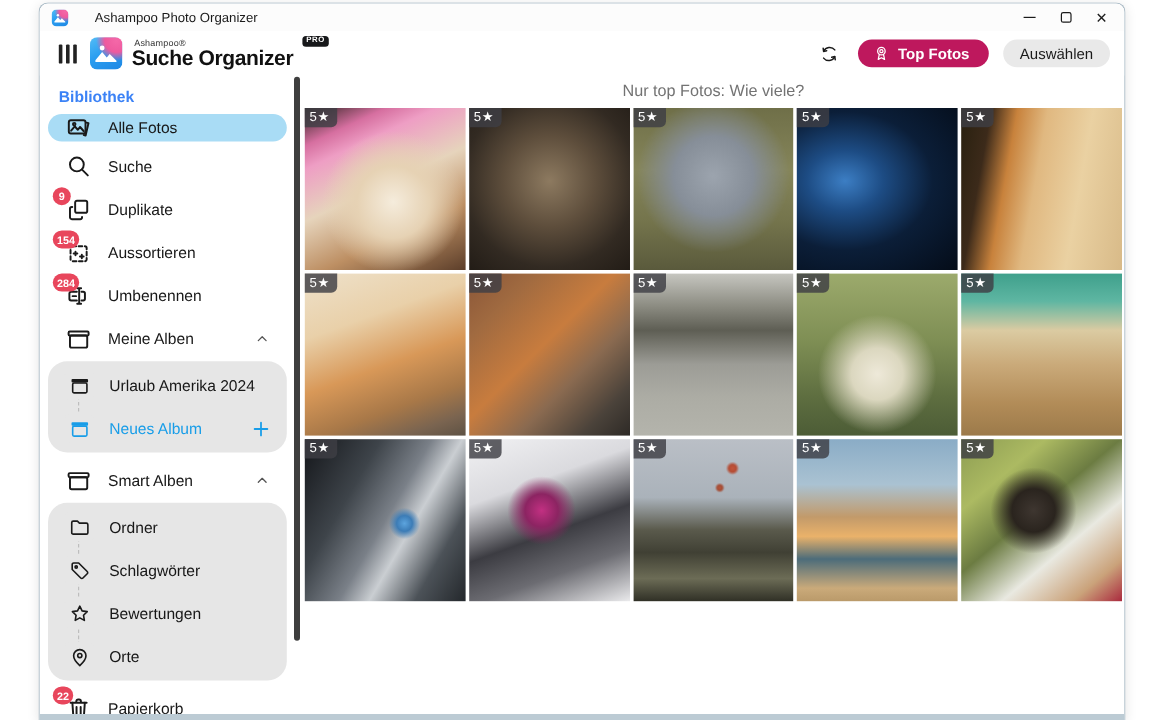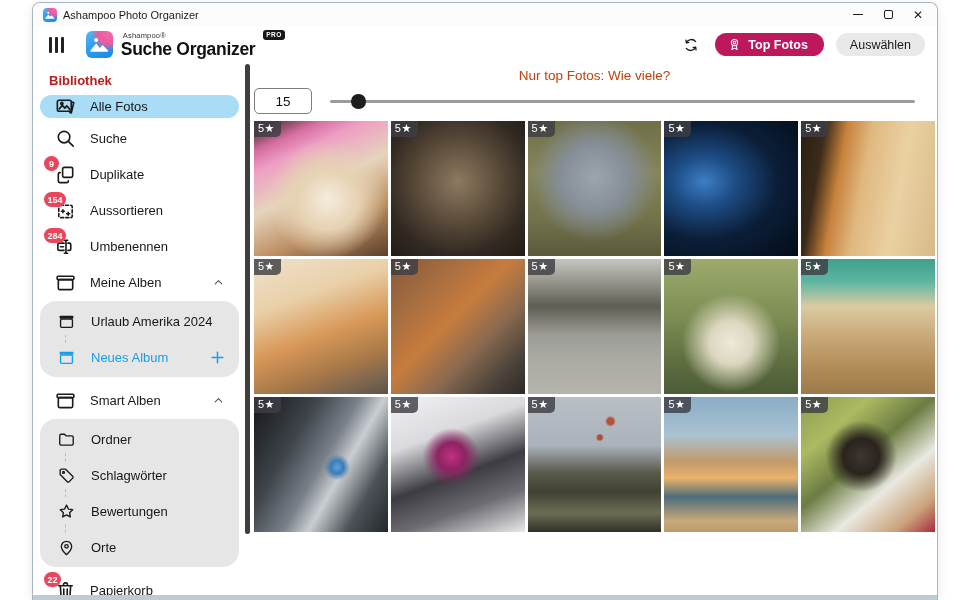--- a/index.html
+++ b/index.html
@@ -3,80 +3,80 @@
 <meta charset="utf-8">
 <style>
   * { box-sizing: border-box; margin: 0; padding: 0; }
   html,body { width:970px; height:600px; background:#fff; font-family:"Liberation Sans", sans-serif; overflow:hidden; }
   .stage { position:relative; width:970px; height:600px; background:#fff; }
 
   
   .window { position:absolute; left:32px; top:2px; width:906px; height:598px;
     background:#fff; border:1px solid #a4b6c2; border-bottom:none; border-radius:8px 8px 0 0;
     box-shadow:0 2px 10px rgba(0,0,0,.10); overflow:hidden; display:flex; flex-direction:column; }
-  .titlebar { height:23px; display:flex; align-items:center; padding:0 4px 0 10px; background:#fcfcfc; flex:0 0 auto; }
+  .titlebar { height:23px; display:flex; align-items:center; padding:0 4px 0 10px; background:#fcfcfc; flex:0 0 auto;gap:16px; }
   .titlebar .ttext { font-size:11px; color:#1b1b1b; margin-left:6px; font-weight:400; }
   .win-controls { margin-left:auto; display:flex; height:100%; }
   .win-btn { width:30px; height:100%; display:flex; align-items:center; justify-content:center; color:#1b1b1b; cursor:default; }
   .glyph-min { width:10px; height:0; border-top:1.2px solid #1b1b1b; }
   .glyph-max { width:9px; height:9px; border:1.2px solid #1b1b1b; border-radius:2px; }
   .glyph-close { font-size:12px; line-height:1; }
 
   
   .applogo { border-radius:6px; position:relative; overflow:hidden; flex:0 0 auto;
     background: radial-gradient(circle at 82% 10%, #f468a8 0%, #ee5a9e 30%, rgba(0,0,0,0) 52%),
                 linear-gradient(150deg,#53bdf7 0%,#2b9ef0 45%,#1d87e4 100%); }
   .applogo.small { width:14px; height:14px; border-radius:4px; }
   .applogo.big { width:27px; height:27px; }
   .applogo svg { position:absolute; inset:0; }
 
   
   .toolbar { height:37px; display:flex; align-items:center; padding:0 12px 0 14px; background:#fff; flex:0 0 auto; }
   .hamburger { display:flex; gap:3.5px; padding:4px 2px; cursor:pointer; }
   .hamburger i { display:block; width:2.6px; height:16px; background:#222; border-radius:1px; }
-  .brand { display:flex; align-items:flex-end; gap:8px; margin-left:20px; }
+  .brand { display:flex; align-items:flex-end; gap:8px; margin-left:9px; }
   .brand-text { line-height:1; position:relative; padding-right:30px; }
   .brand-small { font-size:7.5px; color:#333; letter-spacing:.2px; display:block; margin:0 0 1px 2px; }
   .brand-large { font-size:17.5px; font-weight:800; color:#111; letter-spacing:-.3px; }
   .pro-badge { position:absolute; right:0; top:-2px; background:#17181a; color:#fff; font-size:6.5px; font-weight:700;
     letter-spacing:.5px; padding:1.5px 3.5px; border-radius:3px; }
   .tb-right { margin-left:auto; display:flex; align-items:center; gap:12px; }
   .icon-btn { width:24px; height:24px; display:flex; align-items:center; justify-content:center; cursor:pointer; }
   .pill { height:23px; border-radius:12px; display:flex; align-items:center; justify-content:center;
     font-size:12.5px; cursor:pointer; padding:0 14px; }
   .pill-primary { background:#be185d; color:#fff; font-weight:600; gap:6px; padding:0 16px 0 12px; }
   .pill-secondary { background:#e9e9e9; color:#1a1a1a; }
 
   
   .content { flex:1 1 auto; display:flex; position:relative; min-height:0; }
   .vscroll { position:absolute; left:212px; top:1px; width:5px; height:470px; background:#3e3e3e; border-radius:3px; z-index:5; }
 
   
   .sidebar { width:212px; flex:0 0 auto; padding:6px 6px 0 7px; overflow:hidden; }
-  .sb-header { font-size:13px; font-weight:700; color:#b91c1c; margin:4px 0 7px 9px; }
+  .sb-header { font-size:13px; font-weight:700; color:#3b82f6; margin:4px 0 7px 9px; }
   .sb-item { height:36px; display:flex; align-items:center; border-radius:18px; padding-left:13px; cursor:pointer; position:relative; }
   .sb-item.selected { background:#a9dcf5; height:23px; margin:1px 0 2px 0; }
   .sb-icon { width:24px; height:24px; position:relative; display:flex; align-items:center; justify-content:center; flex:0 0 auto; }
   .sb-label { font-size:13px; color:#171717; margin-left:13px; white-space:nowrap; }
   .sb-label.accent { color:#189de8; }
   .badge { position:absolute; top:-6px; left:-9px; min-width:15px; height:15px; background:#e8465c; color:#fff;
     font-size:9px; font-weight:700; border-radius:8px; display:flex; align-items:center; justify-content:center;
     padding:0 3.5px; z-index:2; }
   .chev { margin-left:auto; margin-right:14px; display:flex; }
   .plus-btn { margin-left:auto; margin-right:13px; display:flex; cursor:pointer; }
   .sb-group { background:#e6e6e6; border-radius:16px; margin:1px 0 5px 0; padding:2px 0; position:relative; }
   .sb-group::before { content:""; position:absolute; left:24.5px; top:14px; bottom:14px; border-left:1.6px dashed #bdbdbd; }
   .sb-group .sb-item { padding-left:14px; }
   .sb-group .sb-icon { background:#e6e6e6; z-index:1; border-radius:4px; }
   svg.oicon { stroke:#1a1a1a; fill:none; stroke-width:1.7; stroke-linecap:round; stroke-linejoin:round; }
   svg.oicon.blue { stroke:#189de8; }
 
   
   .main { flex:1 1 auto; padding:0 2px 0 9px; min-width:0; }
-  .main-heading { text-align:center; font-size:13.5px; color:#c2410c; margin-top:5px; }
+  .main-heading { text-align:center; font-size:13.5px; color:#737373; margin-top:5px; }
   .controls-row { display:flex; align-items:center; margin-top:5px; padding-right:20px; }
   .count-input { width:58px; height:26px; border:1px solid #7d7d7d; border-radius:5px; text-align:center;
     font-size:13.5px; font-family:"Liberation Sans",sans-serif; color:#111; outline:none; background:#fff; flex:0 0 auto; }
   .slider { flex:1 1 auto; position:relative; height:16px; margin-left:18px; cursor:pointer; }
   .slider-track { position:absolute; left:0; right:0; top:6.5px; height:3.5px; background:#9b9b9b; border-radius:2px; }
   .slider-thumb { position:absolute; top:1px; left:calc(4.8% - 7px); width:14.5px; height:14.5px; background:#1e1e1e; border-radius:50%; }
 
   .grid { margin-top:7px; display:grid; grid-template-columns:repeat(5,1fr); gap:3px; }
   .cell { height:135px; position:relative; cursor:pointer; background:#ccc; }
   .cell.first { z-index:2; }
@@ -320,27 +320,20 @@
               <path d="M6.6 7 l.8 11.6 A1.8 1.8 0 0 0 9.2 20.3 h5.6 a1.8 1.8 0 0 0 1.8-1.7 L17.4 7"></path>
               <path d="M10.2 10.5 v6.5 M13.8 10.5 v6.5"></path>
             </svg>
           </span>
           <span class="sb-label">Papierkorb</span>
         </div>
       </div>
 
       <div class="main">
         <div class="main-heading">Nur top Fotos: Wie viele?</div>
-        <div class="controls-row">
-          <input class="count-input" type="text" value="15" style="">
-          <div class="slider">
-            <div class="slider-track"></div>
-            <div class="slider-thumb"></div>
-          </div>
-        </div>
 
         <div class="grid">
           <div class="cell first" style="background:radial-gradient(circle at 55% 58%,#f5ecdc 0%,#e6d2b4 28%,rgba(0,0,0,0) 55%),linear-gradient(155deg,#2a201c 0%,#d66fa0 16%,#ee9ec4 26%,#e6d4bc 48%,#bd8f63 72%,#5c3e2a 100%)">
             <span class="pbadge">5★</span>
           </div>
           <div class="cell" style="background:radial-gradient(circle at 50% 45%,#8d7a60 0%,#5e4e3c 38%,#322a22 72%,#221c16 100%)">
             <span class="pbadge">5★</span>
           </div>
           <div class="cell" style="background:radial-gradient(circle at 50% 42%,#9ca4ae 0%,#868e98 32%,rgba(0,0,0,0) 62%),linear-gradient(180deg,#6f6f48 0%,#85855a 38%,#74744c 70%,#5a5a3c 100%)">
             <span class="pbadge">5★</span>

